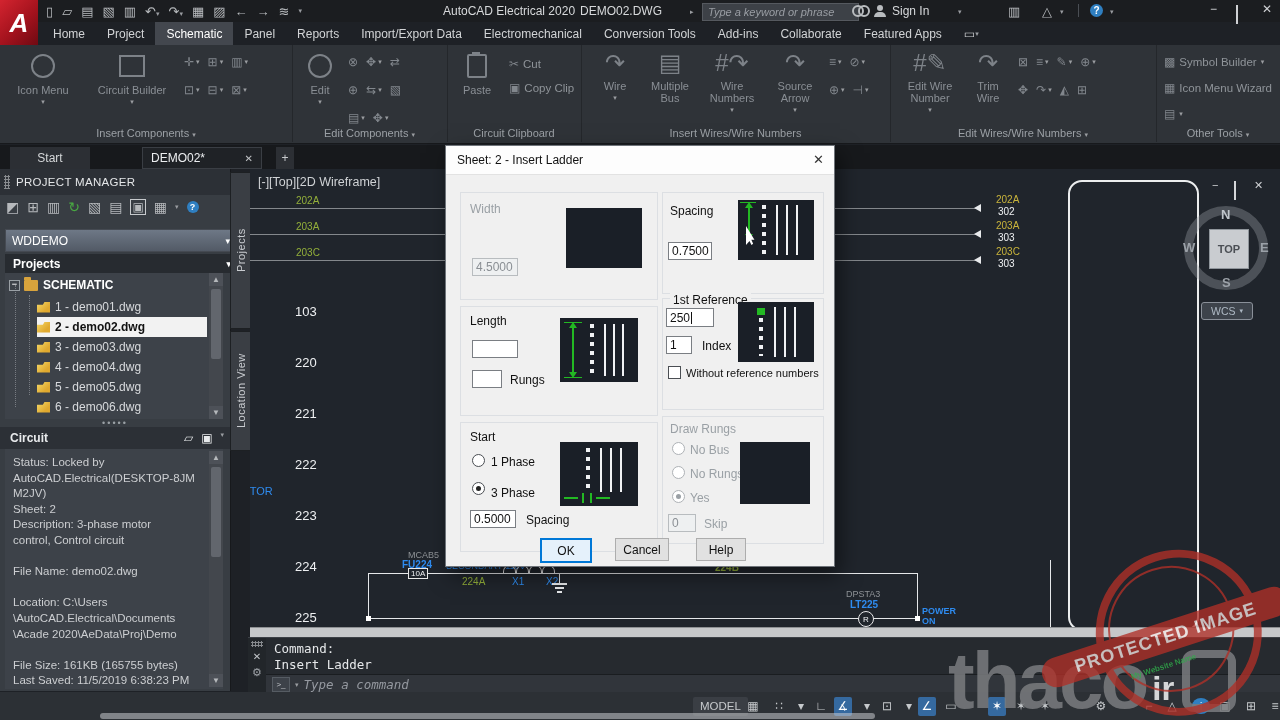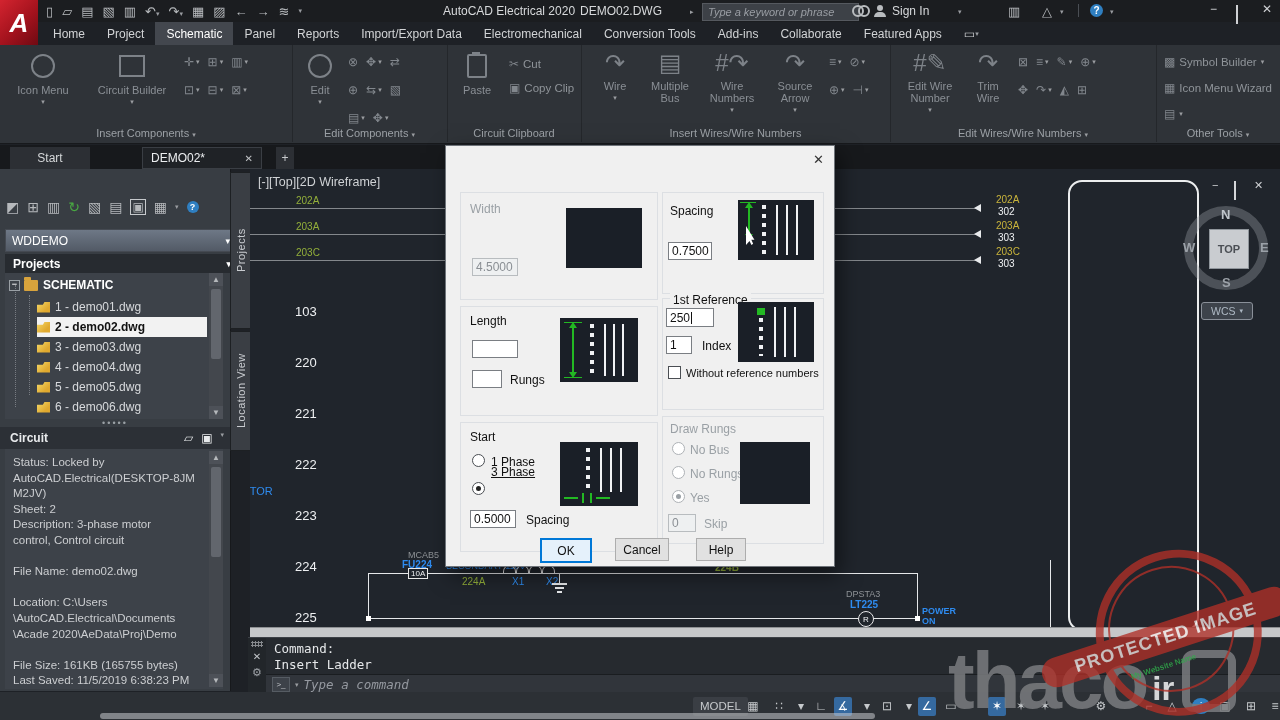--- a/index.html
+++ b/index.html
@@ -378,20 +378,24 @@
       <span>Start</span>
     </div>
     <div class="ftab" style="left:142px;width:120px;background:#1f2226;border:1px solid #3a3e44;color:#eceef0;padding:0 8px;box-sizing:border-box;">
       <span>DEMO02*</span>
       <span style="margin-left:auto;font-size:10px;color:#c0c3c6;">✕</span>
     </div>
     <div class="ftab" style="left:276px;width:18px;background:#2c2f34;justify-content:center;color:#c8cacd;">+</div>
   </div>
 
   <aside class="ab pm">
+    <div class="ab pmhead">
+      <span class="dotgrid" style="width:6px;height:14px;margin:0 6px 0 4px;"></span>
+      <span>PROJECT MANAGER</span>
+    </div>
     <div class="ab pmtools">
       <span class="pmti">◩</span>
       <span class="pmti">⊞</span>
       <span class="pmti">▥</span>
       <span class="pmti" style="color:#49a942;">↻</span>
       <span class="pmti">▧</span>
       <span class="pmti">▤</span>
       <span class="pmti" style="border:1px solid #c6c9cc;font-size:12px;padding:0 1px;">▣</span>
       <span class="pmti">▦</span>
       <span class="car">▾</span>
@@ -603,20 +607,23 @@
     <span class="sbtn" style="left:1092px;">⚙</span>
     <span class="sbtn" style="left:1140px;">⌐</span>
     <span class="sbtn" style="left:1163px;">△</span>
     <span class="sbtn" style="left:1192px;width:16px;height:16px;border-radius:50%;background:#2f7fc1;color:#fff;font-size:10px;">i</span>
     <span class="sbtn" style="left:1216px;">▣</span>
     <span class="sbtn" style="left:1242px;">⊞</span>
     <span class="sbtn" style="left:1266px;">≡</span>
   </footer>
 
   <div class="ab dialog">
+    <div class="dtitle">
+      <span>Sheet: 2 - Insert Ladder</span>
+    </div>
     <span class="dclose">✕</span>
 
     <div class="grp" style="left:14px;top:46px;width:196px;height:106px;"></div>
     <span class="glab gdis" style="left:24px;top:56px;">Width</span>
     <div class="prev" style="left:120px;top:62px;width:76px;height:60px;"></div>
     <div class="din dis" style="left:26px;top:112px;width:46px;height:18px;">4.5000</div>
 
     <div class="grp" style="left:14px;top:160px;width:196px;height:108px;"></div>
     <span class="glab" style="left:24px;top:168px;">Length</span>
     <div class="din" style="left:26px;top:194px;width:46px;height:18px;"></div>
@@ -632,21 +639,21 @@
       <span class="pl" style="left:44px;top:6px;height:52px;"></span>
       <span class="pl" style="left:53px;top:6px;height:52px;"></span>
       <span class="pl" style="left:62px;top:6px;height:52px;"></span>
     </div>
 
     <div class="grp" style="left:14px;top:276px;width:196px;height:128px;"></div>
     <span class="glab" style="left:24px;top:284px;">Start</span>
     <span class="radio" style="left:26px;top:308px;"></span>
     <span class="glab" style="left:45px;top:309px;">1 Phase</span>
     <span class="radio sel" style="left:26px;top:336px;"></span>
-    <span class="glab" style="left:45px;top:319px;text-decoration:underline;">3 Phase</span>
+    <span class="glab" style="left:45px;top:340px;">3 Phase</span>
     <div class="din" style="left:24px;top:364px;width:46px;height:18px;">0.5000</div>
     <span class="glab" style="left:80px;top:367px;">Spacing</span>
     <div class="prev" style="left:114px;top:296px;width:78px;height:64px;">
       <span class="pdash" style="left:26px;top:6px;height:44px;"></span>
       <span class="pl" style="left:40px;top:6px;height:44px;"></span>
       <span class="pl" style="left:50px;top:6px;height:44px;"></span>
       <span class="pl" style="left:60px;top:6px;height:44px;"></span>
       <span class="gln" style="left:4px;top:55px;width:14px;height:2px;"></span>
       <span class="gln" style="left:22px;top:51px;width:2px;height:10px;"></span>
       <span class="gln" style="left:30px;top:51px;width:2px;height:10px;"></span>

